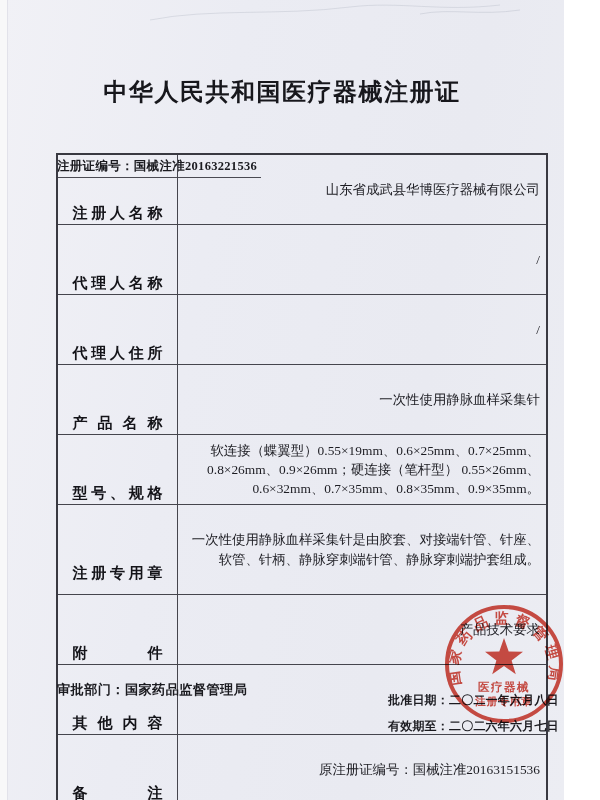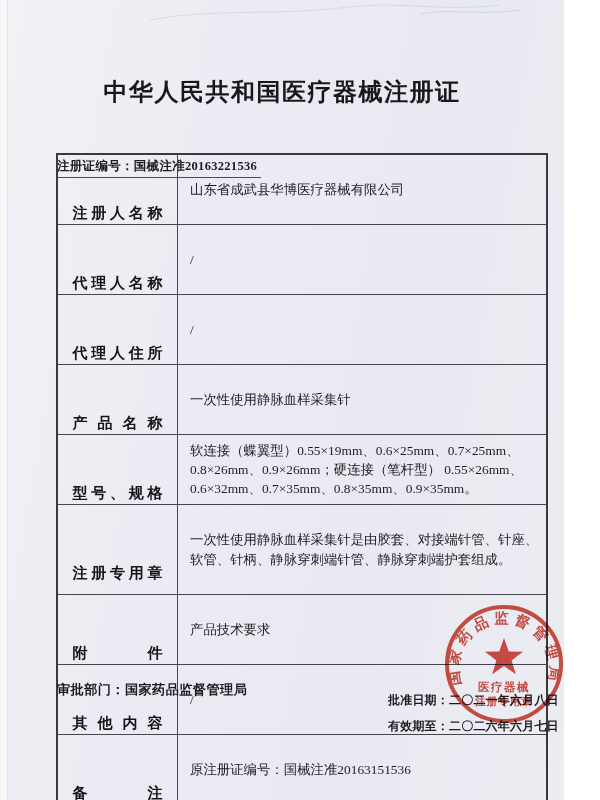--- a/index.html
+++ b/index.html
@@ -43,21 +43,21 @@
   td.lbl{
     width:117px;text-align:center;
     font-weight:bold;font-size:15px;color:#141419;
   }
   .lbl-in{
     display:inline-block;width:90px;
     text-align:justify;text-align-last:justify;margin-top:48px;
   }
   td.val{
     font-size:13.4px;line-height:1.42;
-    padding:3px 6px 3px 12px;color:#1c1c22;
+    padding:3px 6px 3px 12px;color:#1c1c22;text-align:right;
   }
   tr.h32{height:32px}tr.h33{height:33px}tr.h30{height:30px}
   tr.h62{height:62px}tr.h90{height:90px}tr.h50{height:50px}tr.h48{height:48px}
   .footer-left{
     position:absolute;left:57px;top:681px;
     font-size:13.2px;font-weight:bold;letter-spacing:.4px;
   }
   .footer-right{
     position:absolute;left:388px;top:665px;width:200px;
     font-size:12px;font-weight:bold;letter-spacing:.2px;margin-top:27px;

